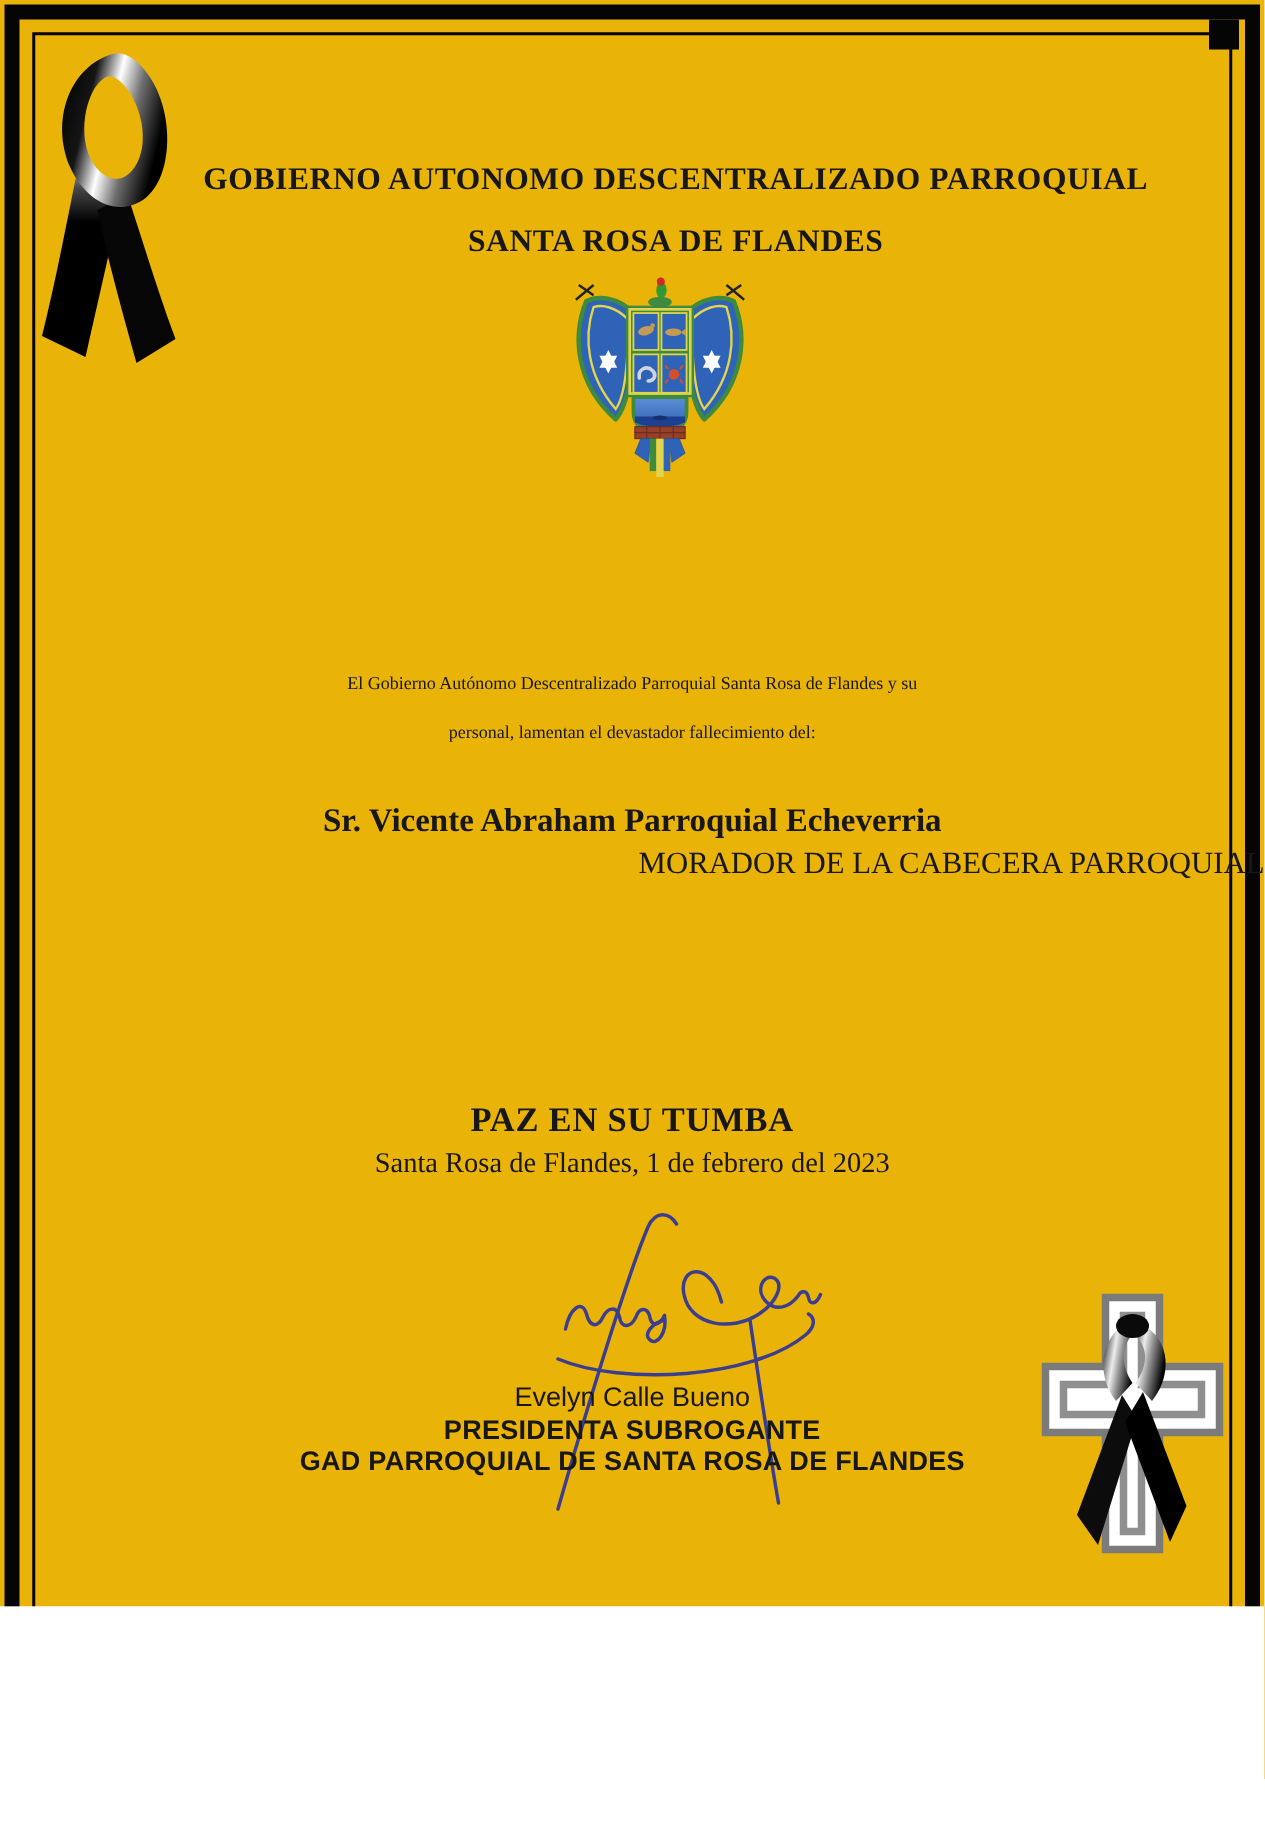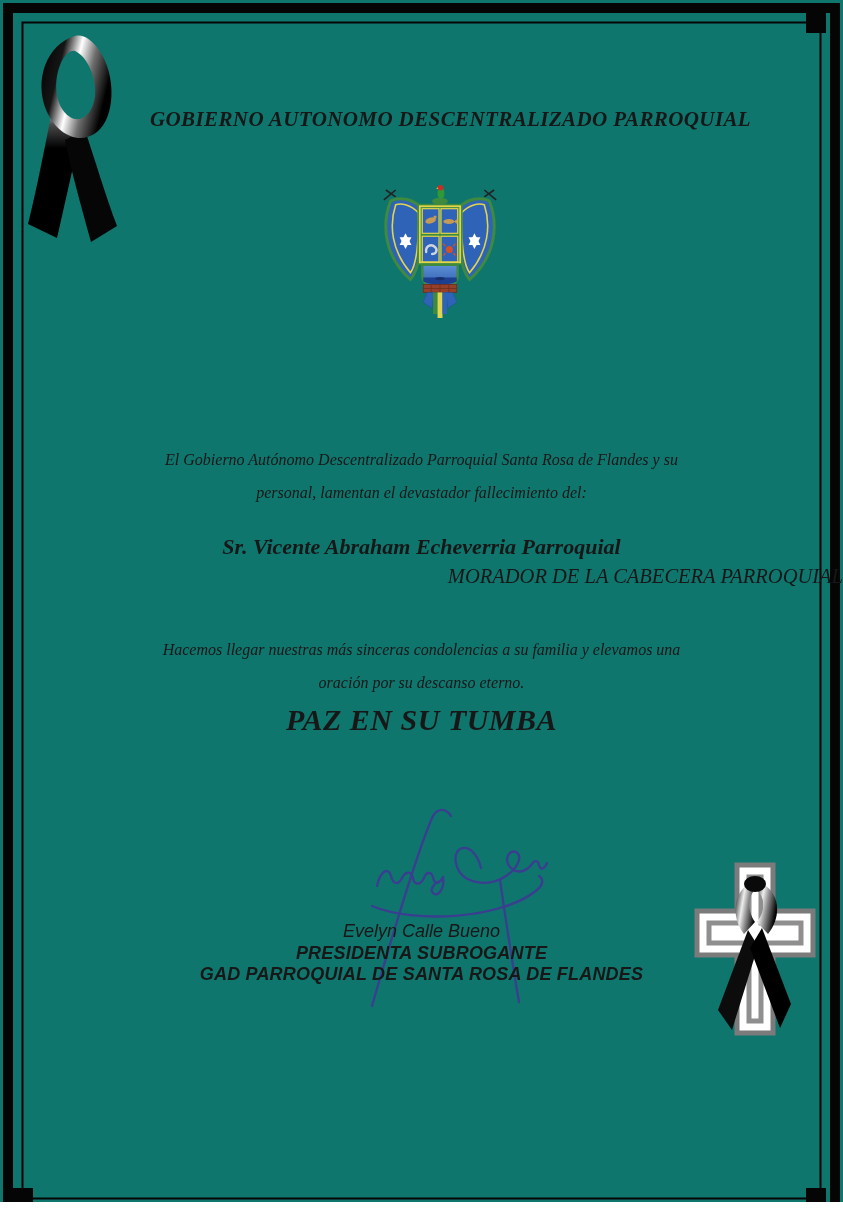--- a/index.html
+++ b/index.html
@@ -1,41 +1,40 @@
 <!DOCTYPE html>
 <html><head>
 <meta charset="utf-8">
 <style>
   html,body{margin:0;padding:0;background:#ffffff;}
   .page{
     position:relative;
-    width:843px;height:1202px;
-    background:#0f766e;
+    width:843px;height:1071px;
+    background:#eab308;
     overflow:hidden;
     font-family:"Liberation Serif", serif;
     color:#171717;
-    font-style:italic;
   }
   .abs{position:absolute;left:0;right:0;text-align:center;}
   .prewrap{white-space:pre-line;}
 
   .header-line{font-weight:bold;font-size:21px;letter-spacing:.4px;padding-left:58px;}
   .hl1{top:107px;}
   .hl2{top:148px;}
 
   .doc-title{top:344px;font-weight:bold;font-size:27px;letter-spacing:.3px;}
 
-  .body-par{font-size:16px;line-height:33px;left:60px;right:60px;}
+  .body-par{font-size:12px;line-height:33px;left:60px;right:60px;}
   .par1{top:427px;}
   .par2{top:617px;}
 
   .deceased-name{top:534px;font-weight:bold;font-size:22px;}
   .deceased-role{top:565px;font-size:20.5px;text-align:right;}
 
-  .closing{top:703px;font-weight:bold;font-size:30px;letter-spacing:.5px;}
+  .closing{top:734px;font-weight:bold;font-size:23px;letter-spacing:.5px;}
   .dateline{top:765px;font-size:19px;}
 
   .sans{font-family:"Liberation Sans", sans-serif;}
   .sig-name{top:921px;font-size:18px;}
   .sig-title{top:943px;font-size:18px;font-weight:bold;letter-spacing:.2px;}
   .sig-org{top:964px;font-size:18px;font-weight:bold;letter-spacing:.2px;}
 
   .frame-svg{position:absolute;left:0;top:0;}
   .ribbon-svg{position:absolute;left:25px;top:34px;}
   .emblem-svg{position:absolute;left:376px;top:184px;}
@@ -71,20 +70,21 @@
           <stop offset="1" stop-color="#000"></stop>
       </linearGradient>
     </defs>
     <path d="M28,72 C20,112 12,154 3,190 L32,204 C42,160 50,124 56,98 Z" fill="url(#ribTail)"></path>
     <path d="M60,96 C70,126 80,160 92,192 L66,208 C56,172 46,136 40,106 Z" fill="#060606"></path>
     <path fill-rule="evenodd" fill="url(#ribLoop)" d="M50,2 C22,10 8,46 22,78 C32,100 54,112 72,98 C90,84 92,42 74,16 C66,5 58,0 50,2 Z
          M50,17 C62,22 72,44 70,62 C68,80 56,90 45,83 C28,72 28,42 38,25 C42,19 46,16 50,17 Z"></path>
   </svg>
 
   <div class="abs header-line hl1">GOBIERNO AUTONOMO DESCENTRALIZADO PARROQUIAL</div>
+  <div class="abs header-line hl2">SANTA ROSA DE FLANDES</div>
 
   <svg class="emblem-svg" width="128" height="138" viewBox="0 0 130 140" aria-hidden="true">
     <defs>
       <linearGradient id="sky" x1="0" y1="0" x2="0" y2="1">
         <stop offset="0" stop-color="#5b8fd6"></stop>
           <stop offset="1" stop-color="#2a57a8"></stop>
       </linearGradient>
     </defs>
 
     <path d="M8,16 L20,6 M10,6 L20,13" stroke="#222" stroke-width="1.6" fill="none"></path>
@@ -141,27 +141,26 @@
       <ellipse cx="66" cy="9.5" rx="3.5" ry="5.5" fill="#2f9a35"></ellipse>
       <circle cx="65.5" cy="3.8" r="2.8" fill="#cf2b1f"></circle>
       <path d="M62.8,3.2 L61,4.4 L63.2,5.2 Z" fill="#e8b23c"></path>
     </g>
   </svg>
 
 
   <p class="abs body-par par1 prewrap">El Gobierno Autónomo Descentralizado Parroquial Santa Rosa de Flandes y su
 personal, lamentan el devastador fallecimiento del:</p>
 
-  <div class="abs deceased-name">Sr. Vicente Abraham Echeverria Parroquial</div>
+  <div class="abs deceased-name">Sr. Vicente Abraham Parroquial Echeverria</div>
   <div class="abs deceased-role">MORADOR DE LA CABECERA PARROQUIAL</div>
 
-  <p class="abs body-par par2 prewrap">Hacemos llegar nuestras más sinceras condolencias a su familia y elevamos una
-oración por su descanso eterno.</p>
 
   <div class="abs closing">PAZ EN SU TUMBA</div>
+  <div class="abs dateline">Santa Rosa de Flandes, 1 de febrero del 2023</div>
 
   <svg class="signature-svg" width="230" height="205" viewBox="0 0 230 205" aria-hidden="true">
     <g fill="none" stroke="#3b3e90" stroke-width="2.3" stroke-linecap="round">
       <path d="M121,10 C116,2 107,1 102,12 C90,40 65,120 42,200"></path>
       <path d="M47,80 C50,66 58,60 61,70 C63,78 68,80 72,72 C75,66 81,64 83,72 C84,79 90,80 94,72 C96,66 101,65 103,71 C104,78 109,79 113,71"></path>
       <path d="M113,71 C115,82 108,92 103,87 C99,83 105,76 113,74"></path>
       <path d="M151,62 C144,34 122,38 126,57 C130,78 158,82 176,70 C188,62 193,50 186,46 C179,43 173,54 181,62 C187,68 196,66 202,58 C204,54 208,54 209,59 C210,64 214,64 217,57"></path>
       <path d="M42,100 C85,118 172,113 207,84 C213,79 214,73 209,70"></path>
       <path d="M170,74 C175,108 181,150 189,196"></path>
     </g>

